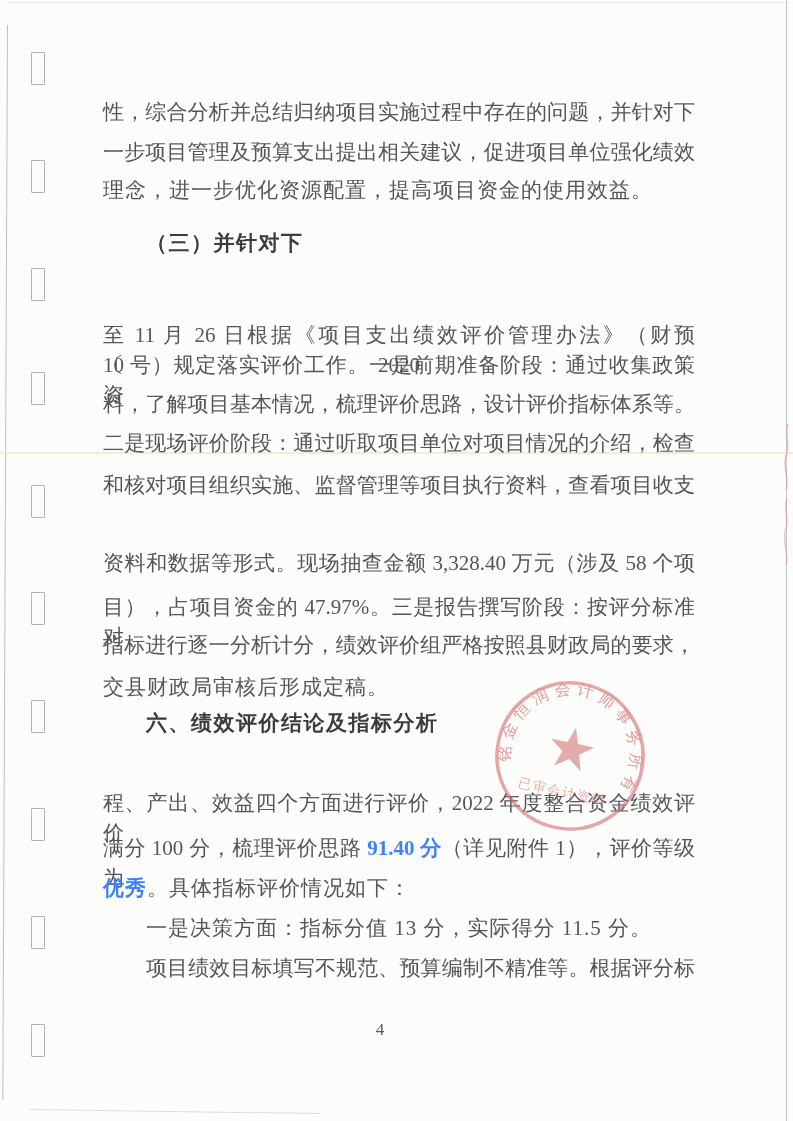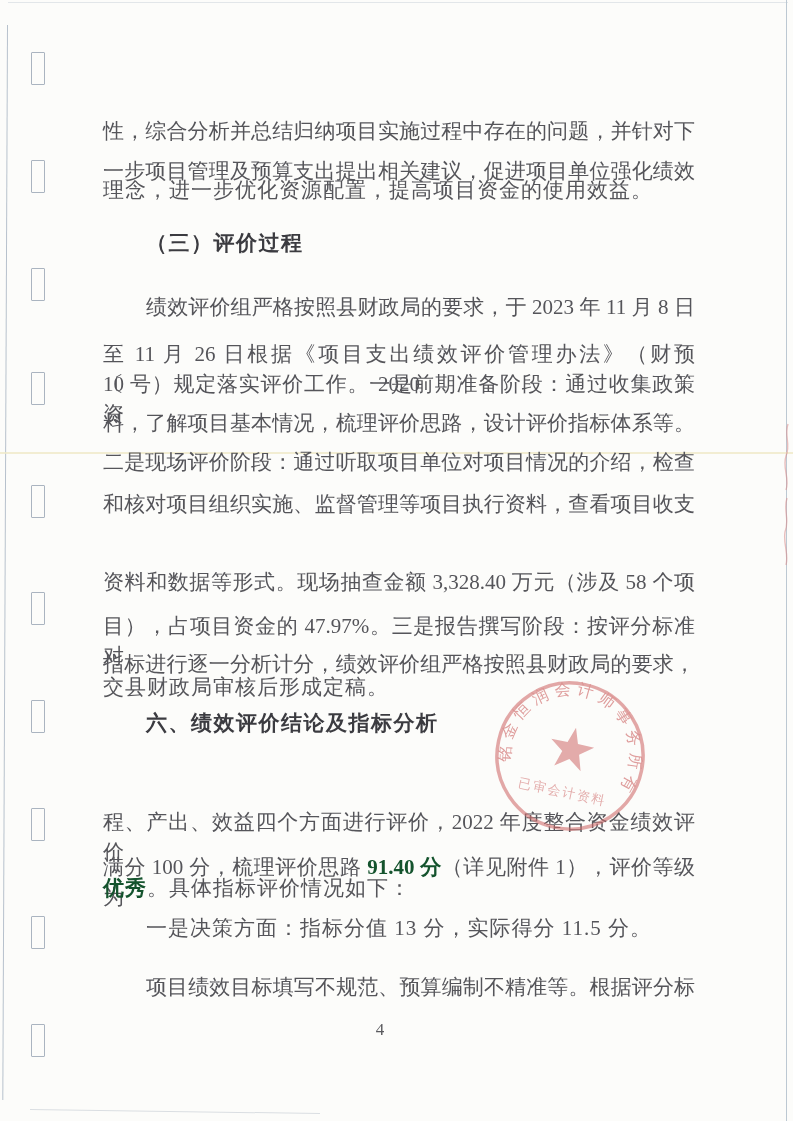--- a/index.html
+++ b/index.html
@@ -40,24 +40,24 @@
   }
   
   .textblock {
     position: absolute; left: 103px; top: 0; width: 592px; height: 1121px;
   }
   .line {
     position: absolute; left: 0; width: 592px; height: 32px;
     font-size: 21px; line-height: 30px; color: #55555a;
     letter-spacing: 1px; white-space: nowrap;
   }
-  .line.j { white-space: normal; text-align: justify; text-align-last: justify; letter-spacing: 0; margin-top: 19px; }
+  .line.j { white-space: normal; text-align: justify; text-align-last: justify; letter-spacing: 0; }
   .line.indent { padding-left: 43px; width: 549px; }
   .line.heading { font-weight: 700; color: #3b3b40; letter-spacing: 1.5px; }
-  .b { font-weight: 700; color: #14532d; }
+  .b { font-weight: 700; color: #3b82f6; }
   .page-number {
     position: absolute; left: 355px; top: 1020px; width: 50px;
     text-align: center; font-size: 17px; color: #5a5a5e;
   }
   
   .stamp { position: absolute; left: 488px; top: 676px; width: 164px; height: 164px; opacity: 0.72; }
   
   .edge-squiggle { position: absolute; left: 780px; top: 422px; width: 13px; height: 145px; opacity: 0.55; }
 </style>
 </head>
@@ -79,22 +79,21 @@
   <div class="punch" style="top:592px"></div>
   <div class="punch" style="top:700px"></div>
   <div class="punch" style="top:808px"></div>
   <div class="punch" style="top:916px"></div>
   <div class="punch" style="top:1024px"></div>
 
   <div class="textblock">
     <div class="line j" style="top:97px">性，综合分析并总结归纳项目实施过程中存在的问题，并针对下</div>
     <div class="line j" style="top:137px">一步项目管理及预算支出提出相关建议，促进项目单位强化绩效</div>
     <div class="line" style="top:175px">理念，进一步优化资源配置，提高项目资金的使用效益。</div>
-    <div class="line heading indent" style="top:228px">（三）评价过程</div>
-    <div class="line j indent" style="top:273px">绩效评价组严格按照县财政局的要求，于 2023 年 11 月 8 日</div>
+    <div class="line heading indent" style="top:228px">（三）并针对下</div>
     <div class="line j" style="top:320px">至 11 月 26 日根据《项目支出绩效评价管理办法》（财预〔2020〕</div>
     <div class="line j" style="top:350px">10 号）规定落实评价工作。一是前期准备阶段：通过收集政策资</div>
     <div class="line j" style="top:389px">料，了解项目基本情况，梳理评价思路，设计评价指标体系等。</div>
     <div class="line j" style="top:428px">二是现场评价阶段：通过听取项目单位对项目情况的介绍，检查</div>
     <div class="line j" style="top:470px">和核对项目组织实施、监督管理等项目执行资料，查看项目收支</div>
     <div class="line j" style="top:548px">资料和数据等形式。现场抽查金额 3,328.40 万元（涉及 58 个项</div>
     <div class="line j" style="top:592px">目），占项目资金的 47.97%。三是报告撰写阶段：按评分标准对</div>
     <div class="line j" style="top:630px">指标进行逐一分析计分，绩效评价组严格按照县财政局的要求，</div>
     <div class="line" style="top:672px">交县财政局审核后形成定稿。</div>
     <div class="line heading indent" style="top:708px">六、绩效评价结论及指标分析</div>

